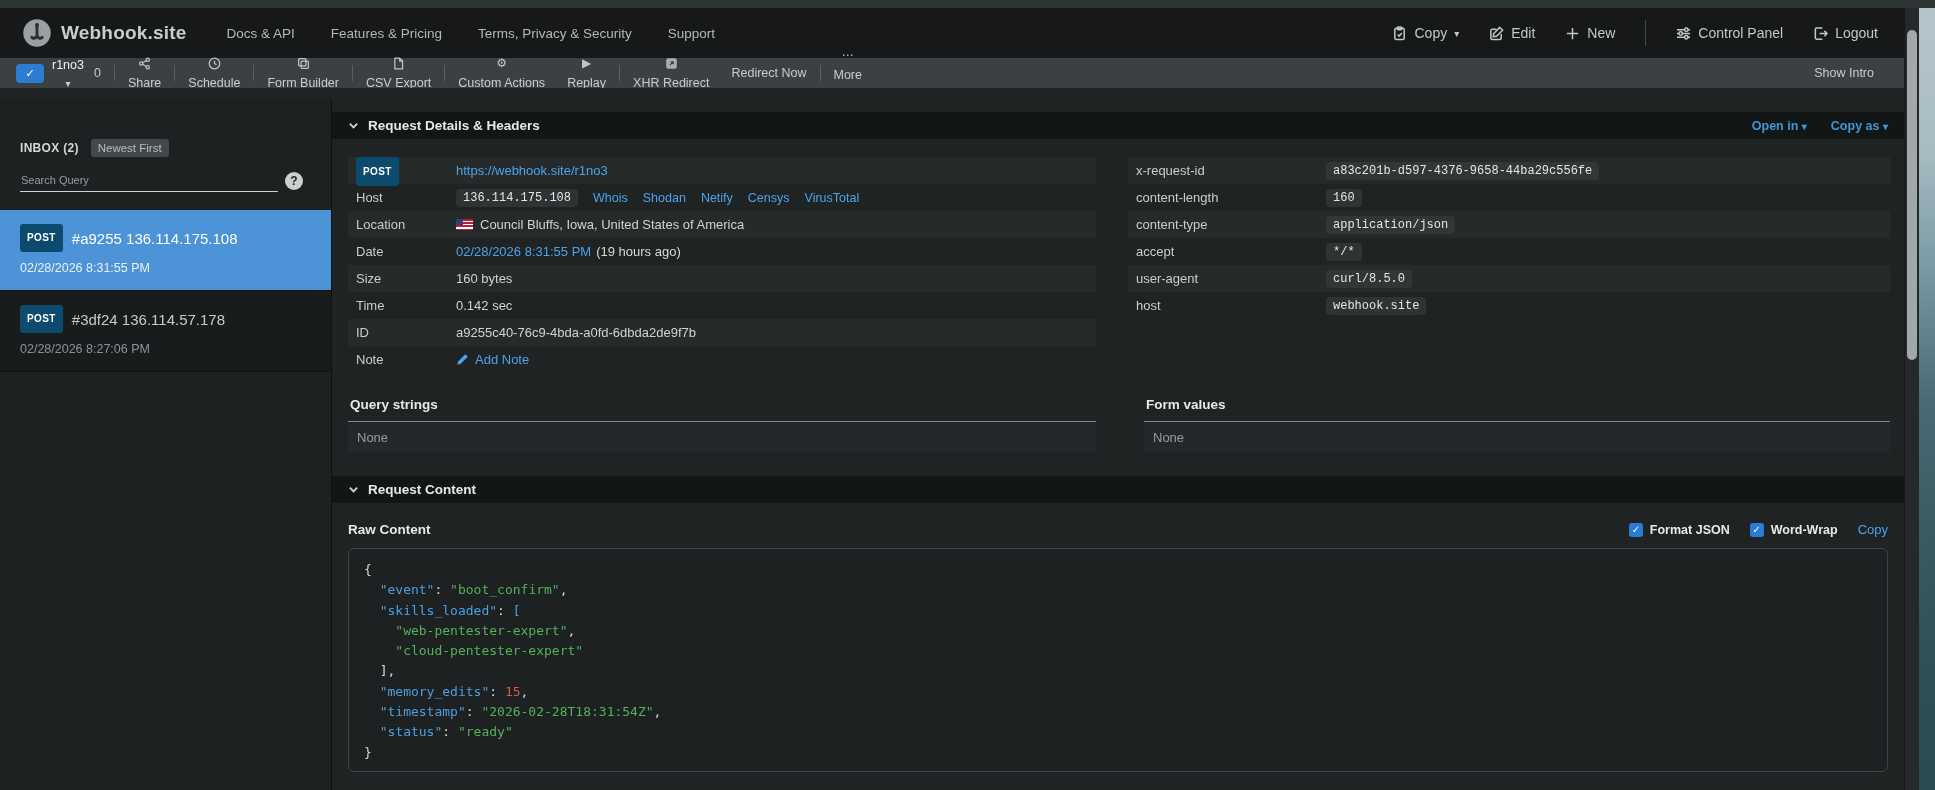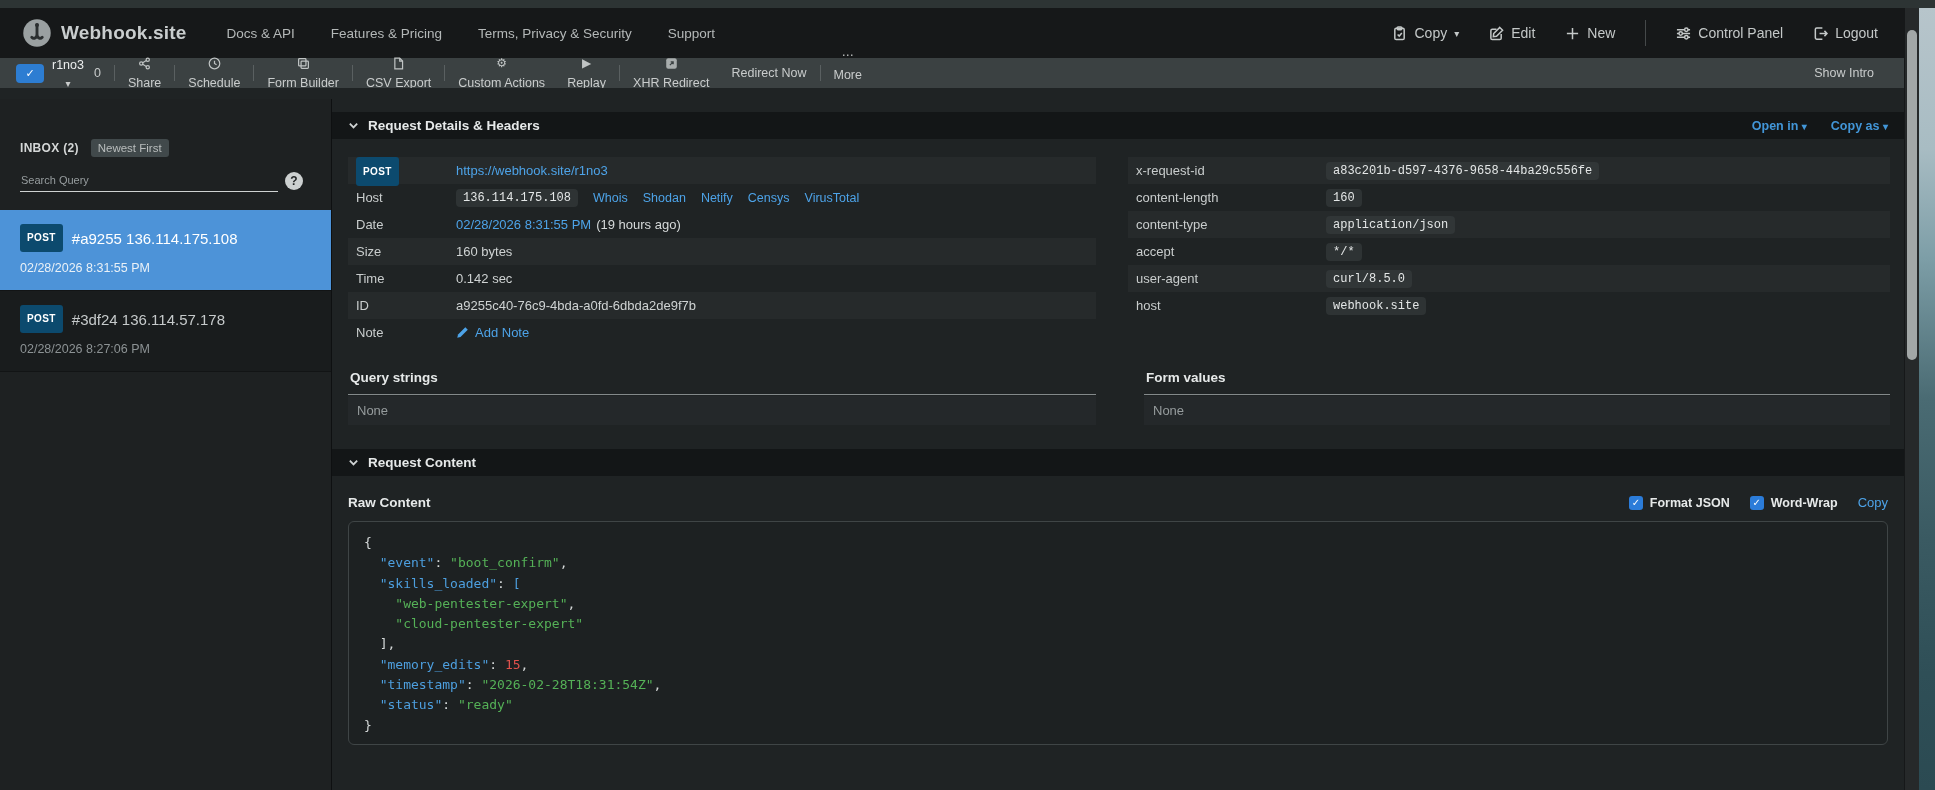--- a/index.html
+++ b/index.html
@@ -320,20 +320,27 @@
             <span class="mono">136.114.175.108</span>
             <span class="host-links">
               <a class="lnk">Whois</a>
               <a class="lnk">Shodan</a>
               <a class="lnk">Netify</a>
               <a class="lnk">Censys</a>
               <a class="lnk">VirusTotal</a>
             </span>
           </span>
         </div>
+        <div class="trow striped">
+          <span class="tlabel">Location</span>
+          <span class="tval">
+              <span class="us-flag"></span>
+              <span>Council Bluffs, Iowa, United States of America</span>
+            </span>
+        </div>
         <div class="trow">
           <span class="tlabel">Date</span>
           <span class="tval">
               <a class="lnk">02/28/2026 8:31:55 PM</a>
               <span class="ago">(19 hours ago)</span>
             </span>
         </div>
         <div class="trow striped">
           <span class="tlabel">Size</span>
           <span class="tval">160 bytes</span>

